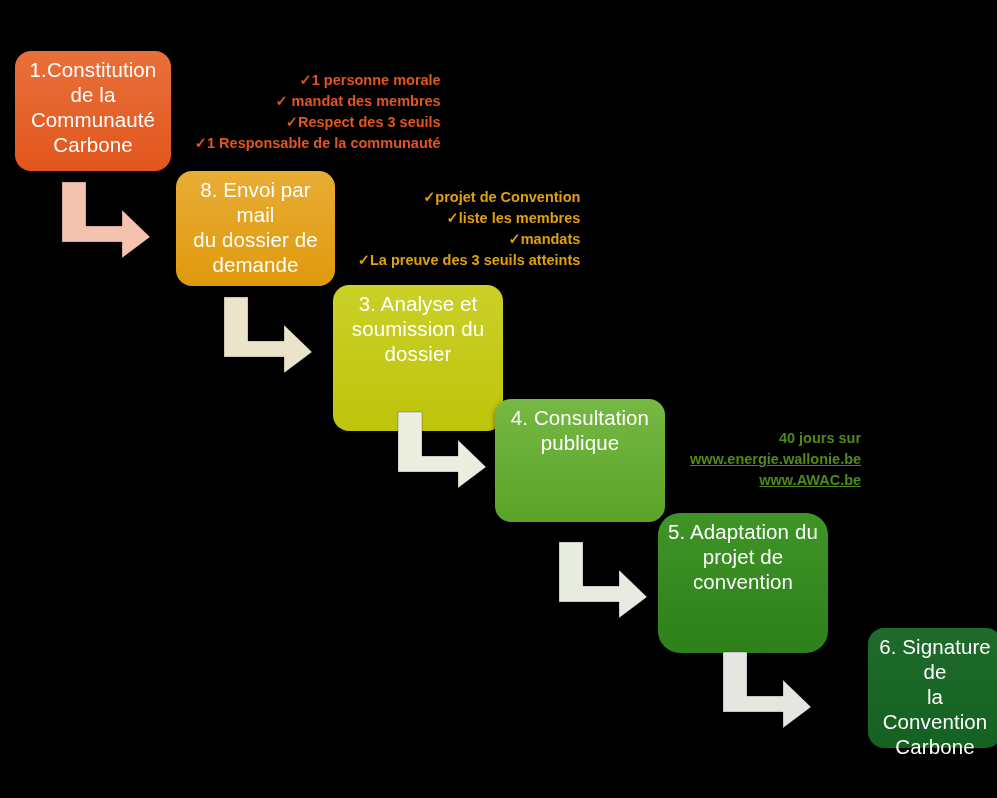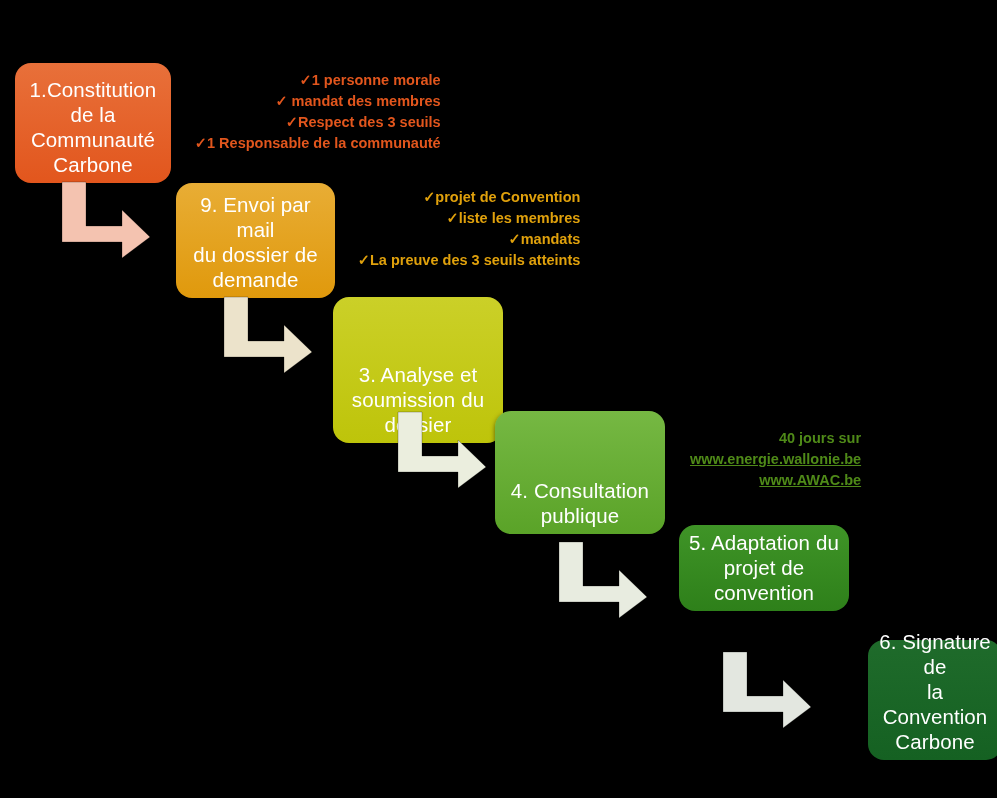--- a/index.html
+++ b/index.html
@@ -18,30 +18,29 @@
     position: absolute;
     left: 0; top: 0;
     width: 997px;
     height: 798px;
   }
   .step-box {
     position: absolute;
     border-radius: 16px;
     color: #ffffff;
     display: flex;
-    align-items: flex-end;
+    align-items: flex-start;
     justify-content: center;
     text-align: center;
     line-height: 1.22;
     font-size: 20.5px;
     letter-spacing: 0.1px;
     box-sizing: border-box;
     padding: 6px 8px;
     box-shadow: 0 2px 5px rgba(0,0,0,0.55);
-    margin-top: 12px;
   }
   .step-label {
     display: block;
     width: 100%;
     white-space: pre-line;
   }
   .note-block {
     position: absolute;
     font-size: 14.5px;
     font-weight: bold;
@@ -71,34 +70,34 @@
 <body>
 
 <div id="canvas">
     <div class="step-box" style="left: 15px; top: 51px; width: 156px; height: 120px; background: linear-gradient(rgb(232, 112, 58) 0%, rgb(226, 86, 29) 100%);">
       <span class="step-label">1.Constitution
 de la
 Communauté
 Carbone</span>
     </div>
     <div class="step-box" style="left: 176px; top: 171px; width: 159px; height: 115px; background: linear-gradient(rgb(232, 173, 53) 0%, rgb(224, 153, 12) 100%);">
-      <span class="step-label">9. Envoi par mail
+      <span class="step-label">8. Envoi par mail
 du dossier de
 demande</span>
     </div>
     <div class="step-box" style="left: 333px; top: 285px; width: 170px; height: 146px; background: linear-gradient(rgb(203, 208, 40) 0%, rgb(190, 196, 10) 100%);">
       <span class="step-label">3. Analyse et
 soumission du
 dossier</span>
     </div>
     <div class="step-box" style="left: 495px; top: 399px; width: 170px; height: 123px; background: linear-gradient(rgb(118, 184, 67) 0%, rgb(90, 163, 40) 100%);">
       <span class="step-label">4. Consultation
 publique</span>
     </div>
-    <div class="step-box" style="left: 679px; top: 513px; width: 170px; height: 86px; background: linear-gradient(rgb(63, 148, 39) 0%, rgb(46, 128, 26) 100%);">
+    <div class="step-box" style="left: 658px; top: 513px; width: 170px; height: 140px; background: linear-gradient(rgb(63, 148, 39) 0%, rgb(46, 128, 26) 100%); border-radius: 22px;">
       <span class="step-label">5. Adaptation du
 projet de
 convention</span>
     </div>
     <div class="step-box" style="left: 868px; top: 628px; width: 134px; height: 120px; background: linear-gradient(rgb(31, 107, 43) 0%, rgb(21, 97, 34) 100%);">
       <span class="step-label">6. Signature de
 la Convention
 Carbone</span>
     </div>
     <div class="arrow" style="left: 60px; top: 180px; width: 92px; height: 80px;">

